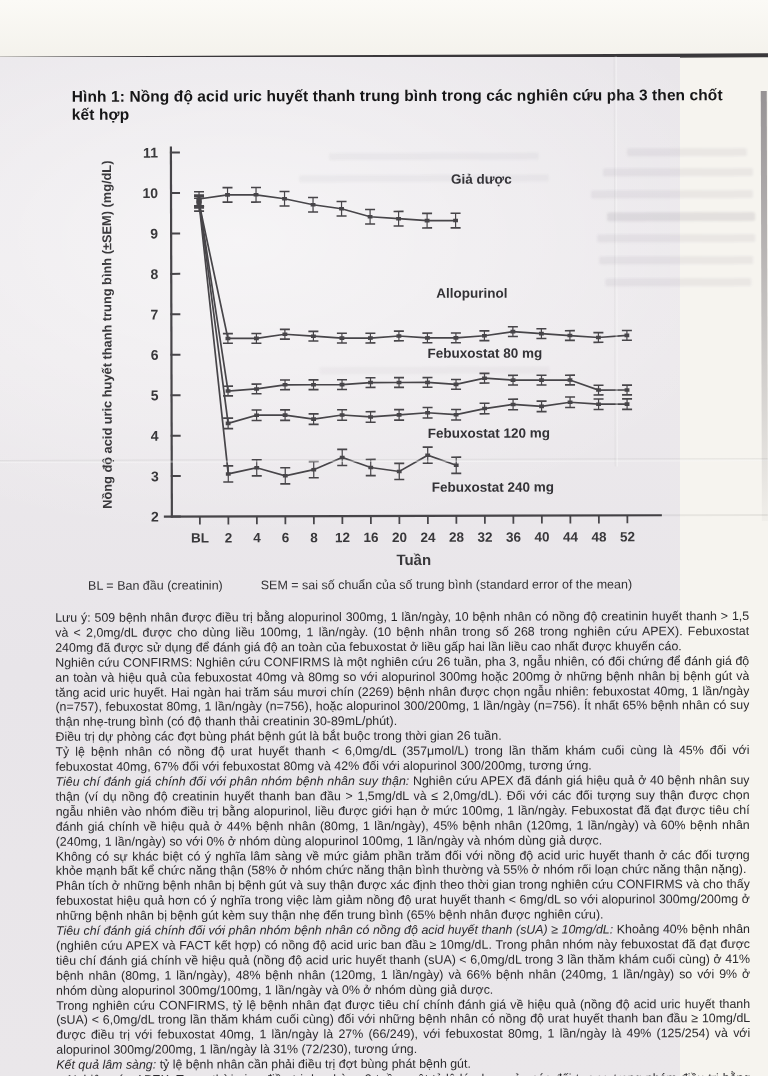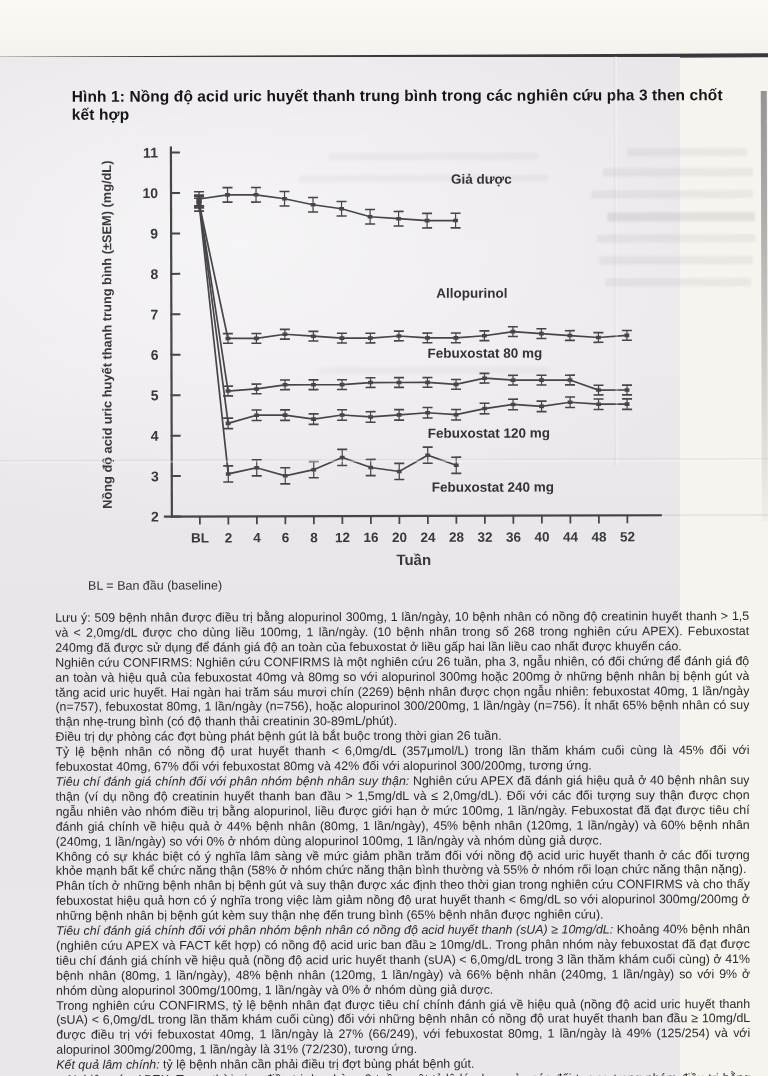--- a/index.html
+++ b/index.html
@@ -390,34 +390,35 @@
         <line x1="423" y1="323.4222222222222" x2="433" y2="323.4222222222222" stroke="#474549" stroke-width="1.6"></line>
         <rect x="425.6" y="313.5333333333333" width="4.8" height="3.6" fill="#474549"></rect>
         <line x1="456.5" y1="317.35555555555555" x2="456.5" y2="333.53333333333336" stroke="#474549" stroke-width="1.2"></line>
         <line x1="451.5" y1="317.35555555555555" x2="461.5" y2="317.35555555555555" stroke="#474549" stroke-width="1.6"></line>
         <line x1="451.5" y1="333.53333333333336" x2="461.5" y2="333.53333333333336" stroke="#474549" stroke-width="1.6"></line>
         <rect x="454.1" y="323.64444444444445" width="4.8" height="3.6" fill="#474549"></rect>
         <text x="432" y="352" fill="#333236" font-size="13.5" font-weight="600">Febuxostat 240 mg</text>
       </svg>
 
     <div class="footnote">
-      <span>BL = Ban đầu (baseline)</span>
+      <span>BL = Ban đầu (creatinin)</span>
+      <span>SEM = sai số chuẩn của số trung bình (standard error of the mean)</span>
     </div>
 
     <div class="body-text" id="body-text">
         <p>Lưu ý: 509 bệnh nhân được điều trị bằng alopurinol 300mg, 1 lần/ngày, 10 bệnh nhân có nồng độ creatinin huyết thanh &gt; 1,5 và &lt; 2,0mg/dL được cho dùng liều 100mg, 1 lần/ngày. (10 bệnh nhân trong số 268 trong nghiên cứu APEX). Febuxostat 240mg đã được sử dụng để đánh giá độ an toàn của febuxostat ở liều gấp hai lần liều cao nhất được khuyến cáo.</p>
         <p>Nghiên cứu CONFIRMS: Nghiên cứu CONFIRMS là một nghiên cứu 26 tuần, pha 3, ngẫu nhiên, có đối chứng để đánh giá độ an toàn và hiệu quả của febuxostat 40mg và 80mg so với alopurinol 300mg hoặc 200mg ở những bệnh nhân bị bệnh gút và tăng acid uric huyết. Hai ngàn hai trăm sáu mươi chín (2269) bệnh nhân được chọn ngẫu nhiên: febuxostat 40mg, 1 lần/ngày (n=757), febuxostat 80mg, 1 lần/ngày (n=756), hoặc alopurinol 300/200mg, 1 lần/ngày (n=756). Ít nhất 65% bệnh nhân có suy thận nhẹ-trung bình (có độ thanh thải creatinin 30-89mL/phút).</p>
         <p>Điều trị dự phòng các đợt bùng phát bệnh gút là bắt buộc trong thời gian 26 tuần.</p>
         <p>Tỷ lệ bệnh nhân có nồng độ urat huyết thanh &lt; 6,0mg/dL (357μmol/L) trong lần thăm khám cuối cùng là 45% đối với febuxostat 40mg, 67% đối với febuxostat 80mg và 42% đối với alopurinol 300/200mg, tương ứng.</p>
         <p><span class="lead-italic">Tiêu chí đánh giá chính đối với phân nhóm bệnh nhân suy thận:</span> Nghiên cứu APEX đã đánh giá hiệu quả ở 40 bệnh nhân suy thận (ví dụ nồng độ creatinin huyết thanh ban đầu &gt; 1,5mg/dL và ≤ 2,0mg/dL). Đối với các đối tượng suy thận được chọn ngẫu nhiên vào nhóm điều trị bằng alopurinol, liều được giới hạn ở mức 100mg, 1 lần/ngày. Febuxostat đã đạt được tiêu chí đánh giá chính về hiệu quả ở 44% bệnh nhân (80mg, 1 lần/ngày), 45% bệnh nhân (120mg, 1 lần/ngày) và 60% bệnh nhân (240mg, 1 lần/ngày) so với 0% ở nhóm dùng alopurinol 100mg, 1 lần/ngày và nhóm dùng giả dược.</p>
         <p>Không có sự khác biệt có ý nghĩa lâm sàng về mức giảm phần trăm đối với nồng độ acid uric huyết thanh ở các đối tượng khỏe mạnh bất kể chức năng thận (58% ở nhóm chức năng thận bình thường và 55% ở nhóm rối loạn chức năng thận nặng).</p>
         <p>Phân tích ở những bệnh nhân bị bệnh gút và suy thận được xác định theo thời gian trong nghiên cứu CONFIRMS và cho thấy febuxostat hiệu quả hơn có ý nghĩa trong việc làm giảm nồng độ urat huyết thanh &lt; 6mg/dL so với alopurinol 300mg/200mg ở những bệnh nhân bị bệnh gút kèm suy thận nhẹ đến trung bình (65% bệnh nhân được nghiên cứu).</p>
         <p><span class="lead-italic">Tiêu chí đánh giá chính đối với phân nhóm bệnh nhân có nồng độ acid huyết thanh (sUA) ≥ 10mg/dL:</span> Khoảng 40% bệnh nhân (nghiên cứu APEX và FACT kết hợp) có nồng độ acid uric ban đầu ≥ 10mg/dL. Trong phân nhóm này febuxostat đã đạt được tiêu chí đánh giá chính về hiệu quả (nồng độ acid uric huyết thanh (sUA) &lt; 6,0mg/dL trong 3 lần thăm khám cuối cùng) ở 41% bệnh nhân (80mg, 1 lần/ngày), 48% bệnh nhân (120mg, 1 lần/ngày) và 66% bệnh nhân (240mg, 1 lần/ngày) so với 9% ở nhóm dùng alopurinol 300mg/100mg, 1 lần/ngày và 0% ở nhóm dùng giả dược.</p>
         <p>Trong nghiên cứu CONFIRMS, tỷ lệ bệnh nhân đạt được tiêu chí chính đánh giá về hiệu quả (nồng độ acid uric huyết thanh (sUA) &lt; 6,0mg/dL trong lần thăm khám cuối cùng) đối với những bệnh nhân có nồng độ urat huyết thanh ban đầu ≥ 10mg/dL được điều trị với febuxostat 40mg, 1 lần/ngày là 27% (66/249), với febuxostat 80mg, 1 lần/ngày là 49% (125/254) và với alopurinol 300mg/200mg, 1 lần/ngày là 31% (72/230), tương ứng.</p>
-        <p><span class="lead-italic">Kết quả lâm chính:</span> tỷ lệ bệnh nhân cần phải điều trị đợt bùng phát bệnh gút.</p>
+        <p><span class="lead-italic">Kết quả lâm sàng:</span> tỷ lệ bệnh nhân cần phải điều trị đợt bùng phát bệnh gút.</p>
         <p>+ Nghiên cứu APEX: Trong thời gian điều trị dự phòng 8 tuần, một tỷ lệ lớn hơn của các đối tượng trong nhóm điều trị bằng febuxostat 120mg (36%) cần phải điều trị đợt bùng phát bệnh gút so với các nhóm điều trị bằng febuxostat 80mg (28%), alopurinol 300mg (23%) và giả dược (20%). Các đợt bùng phát bệnh gút tăng lên sau thời gian điều trị dự phòng và giảm dần</p>
       </div>
 
     <div class="crease-h1"></div>
     <div class="crease-h2"></div>
     <div class="crease-v1"></div>
     <div class="right-shadow"></div>
     <div class="bleed" style="left:628px;top:92px;width:120px;height:8px;"></div>
     <div class="bleed" style="left:604px;top:112px;width:150px;height:8px;"></div>
     <div class="bleed" style="left:592px;top:134px;width:162px;height:8px;"></div>

